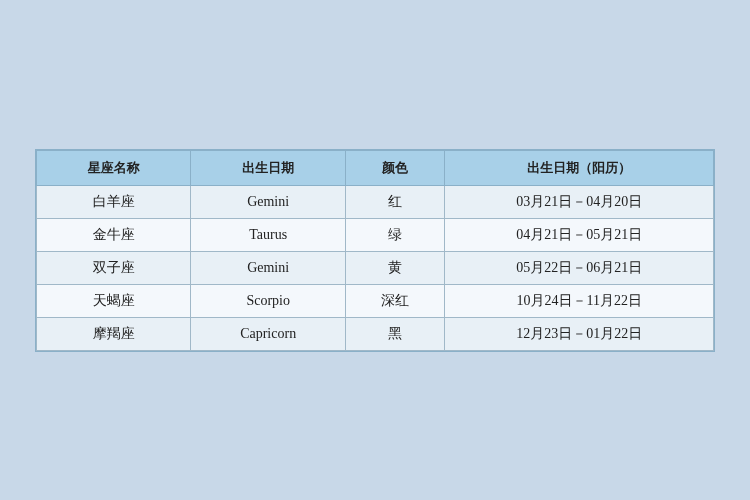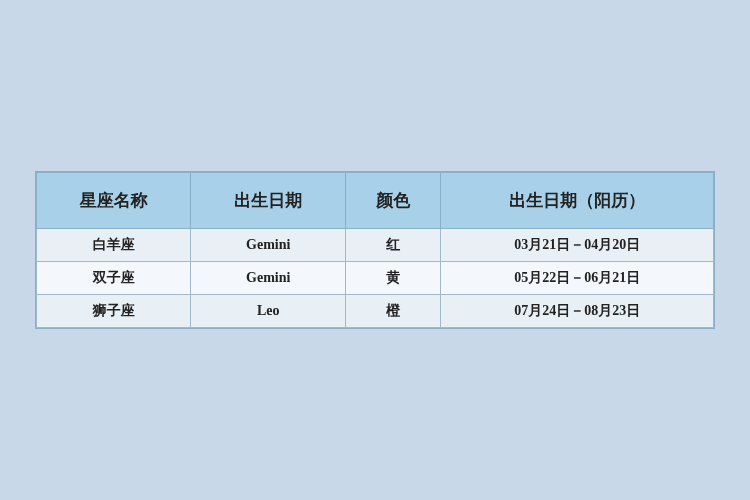--- a/index.html
+++ b/index.html
@@ -25,35 +25,34 @@
     }
 
     table {
       width: 100%;
       border-collapse: collapse;
     }
 
     thead tr th {
       background-color: #a8d0e8;
       border: 1px solid #8ab0c8;
-      padding: 16px 10px;
+      padding: 8px 10px;
       text-align: center;
-      font-size: 17px;
+      font-size: 13px;
       font-weight: bold;
       color: #222;
     }
 
     tbody tr td {
       border: 1px solid #a0b8c8;
       padding: 7px 0;
       text-align: center;
       font-size: 14px;
       color: #222;
       background-color: #eef4f8;
-      font-weight: bold;
     }
 
     tbody tr:nth-child(odd) td {
       background-color: #e8f0f6;
     }
 
     tbody tr:nth-child(even) td {
       background-color: #f4f8fc;
     }
   </style>
@@ -71,26 +70,38 @@
       </tr>
     </thead>
     <tbody id="table-body">
     <tr>
           <td>白羊座</td>
           <td>Gemini</td>
           <td>红</td>
           <td>03月21日－04月20日</td>
         </tr>
         <tr>
+          <td>金牛座</td>
+          <td>Taurus</td>
+          <td>绿</td>
+          <td>04月21日－05月21日</td>
+        </tr>
+        <tr>
           <td>双子座</td>
           <td>Gemini</td>
           <td>黄</td>
           <td>05月22日－06月21日</td>
         </tr>
         <tr>
-          <td>狮子座</td>
-          <td>Leo</td>
-          <td>橙</td>
-          <td>07月24日－08月23日</td>
+          <td>天蝎座</td>
+          <td>Scorpio</td>
+          <td>深红</td>
+          <td>10月24日－11月22日</td>
+        </tr>
+        <tr>
+          <td>摩羯座</td>
+          <td>Capricorn</td>
+          <td>黑</td>
+          <td>12月23日－01月22日</td>
         </tr>
       </tbody>
   </table>
 </div>
 
 </body></html>

